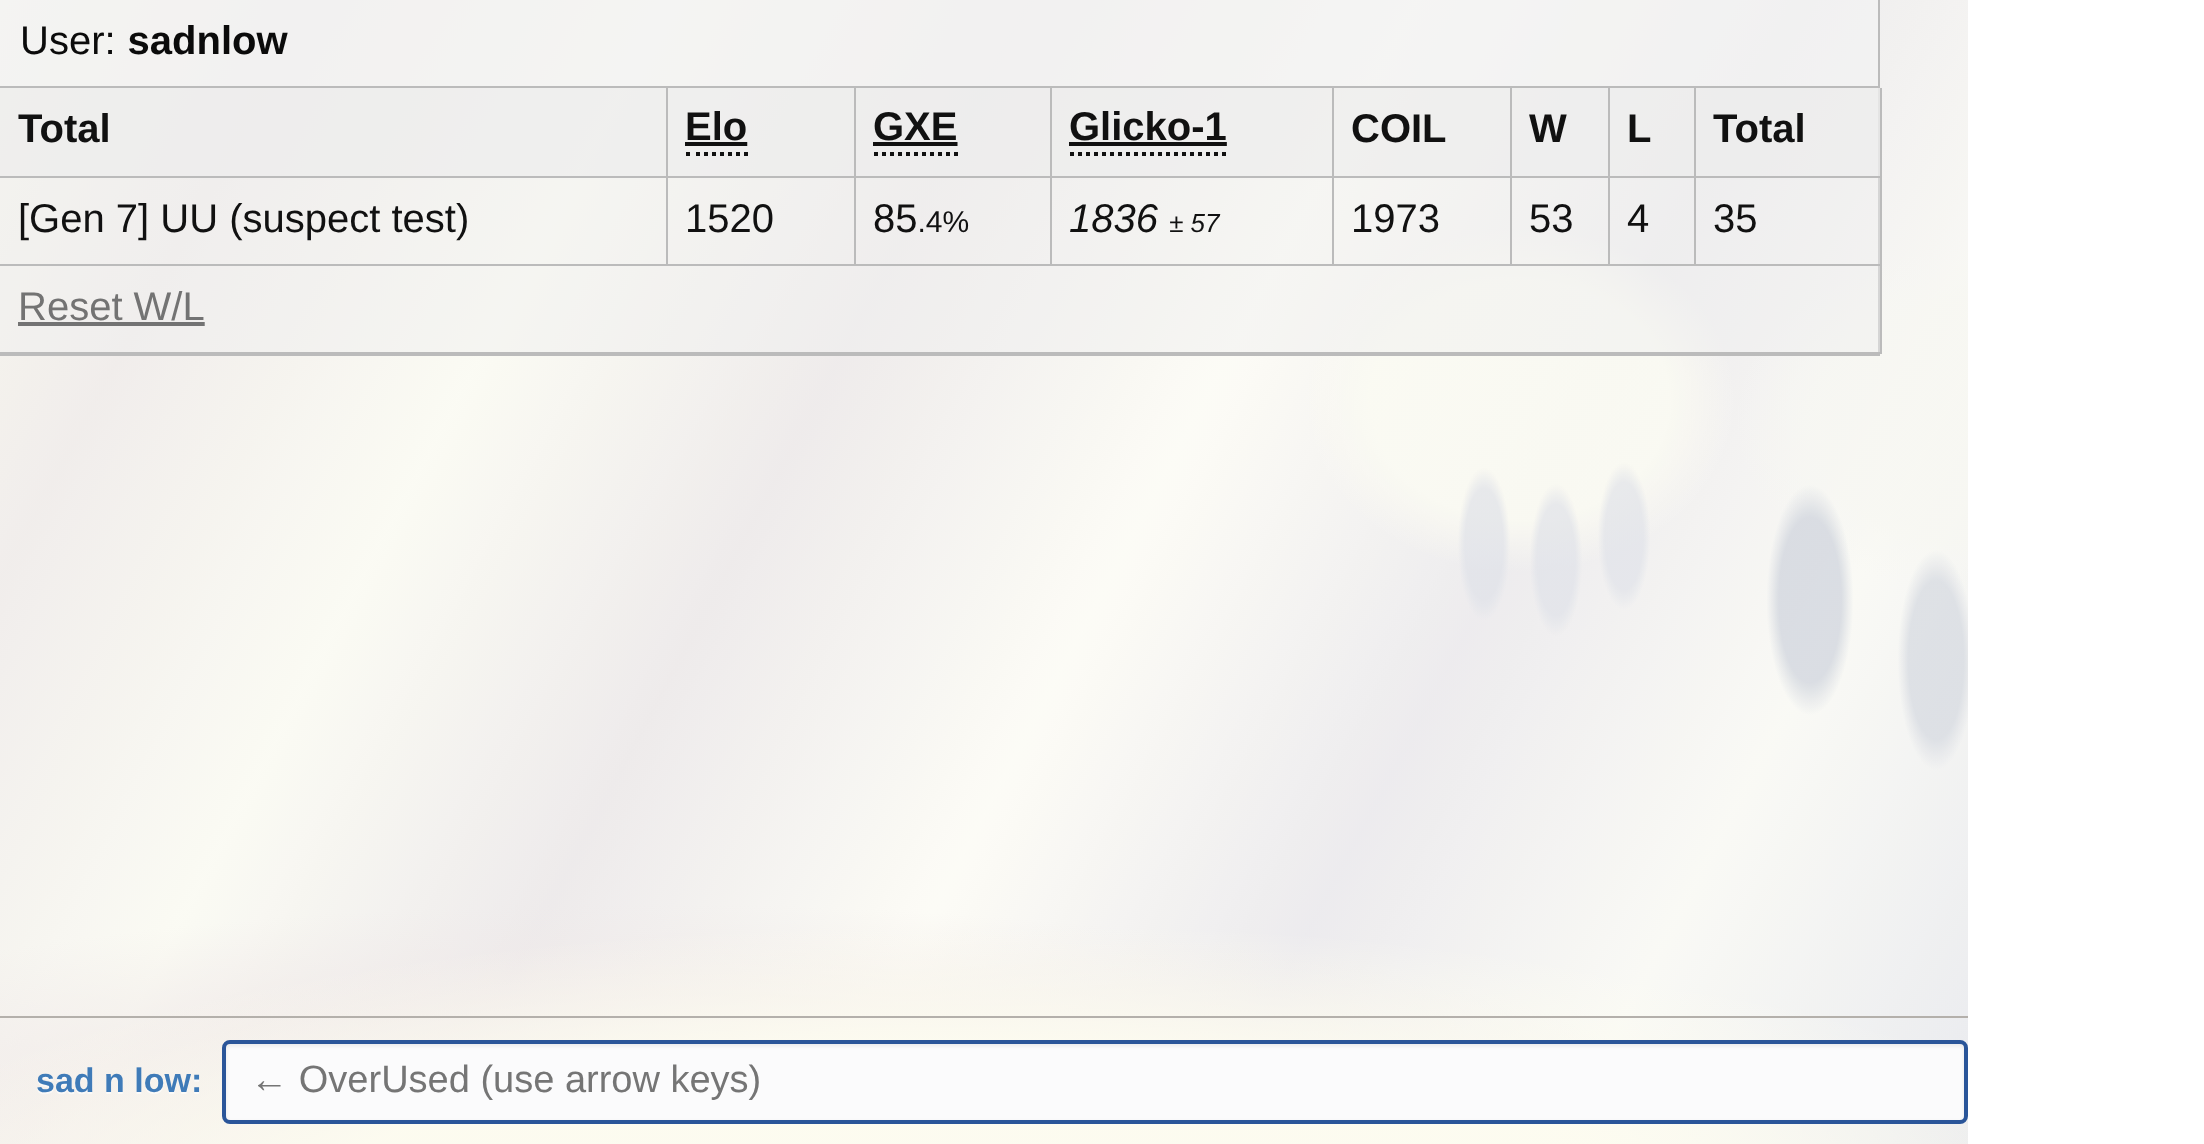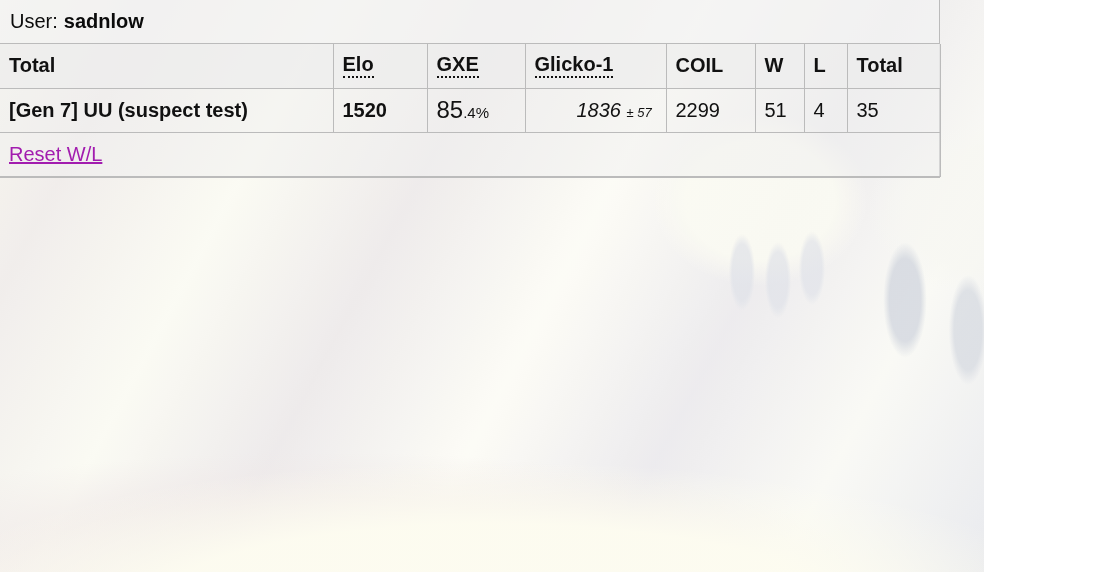--- a/index.html
+++ b/index.html
@@ -113,46 +113,47 @@
     font-weight: bold;
     color: #111;
   }
   table.ladder tbody td {
     background: rgba(240,240,240,.50);
     font-size: 20px;
     color: #111;
   }
   
   td.c-format {
-    font-weight: bold;
+    font-weight: normal;
     background: rgba(240,240,240,.45);
   }
-  td.c-elo { font-weight: bold; background: rgba(235,235,235,.62); }
+  td.c-elo { font-weight: normal; background: rgba(235,235,235,.62); }
 
   
   .abbr {
     display: inline-block;
+    text-decoration: underline;
     border-bottom: 2px dotted #111;
     padding-bottom: 1px;
     line-height: 1.05;
     cursor: help;
   }
 
-  .big { font-size: 24px; }
+  .big { font-size: 20px; }
   .small { font-size: 15px; }
-  .glicko-main { font-style: italic; font-size: 20px; margin-left: 42px; }
+  .glicko-main { font-style: italic; font-size: 20px; }
   .glicko-dev  { font-style: italic; font-size: 13px; }
 
   .reset-row td {
     text-align: right;
     background: rgba(240,240,240,.50);
     border-bottom: 1px solid #bbb;
   }
   .reset-link {
-    color: #a21caf;
+    color: #737373;
     text-decoration: underline;
     font-size: 20px;
     cursor: pointer;
   }
 
   
   .chat-bar {
     position: absolute;
     left: 0; right: 0; bottom: 0;
     height: 64px;
@@ -238,28 +239,32 @@
             <span>Total</span>
           </th>
         </tr>
       </thead>
       <tbody>
         <tr>
           <td class="c-format">[Gen 7] UU (suspect test)</td>
           <td class="c-elo">1520</td>
           <td><span class="big">85</span><span class="small">.4%</span></td>
           <td><span class="glicko-main">1836</span> <span class="glicko-dev">± 57</span></td>
-          <td>2299</td>
-          <td>51</td>
+          <td>1973</td>
+          <td>53</td>
           <td>4</td>
           <td>35</td>
         </tr>
         <tr class="reset-row">
           <td colspan="8">
             <span class="reset-link">Reset W/L</span>
           </td>
         </tr>
       </tbody>
     </table>
   </div>
 
+  <div class="chat-bar">
+    <span class="chat-username">sad n low:</span>
+    <input class="chat-input" type="text" placeholder="← OverUsed (use arrow keys)" style="">
+  </div>
 
 </div>
 
 </body></html>

